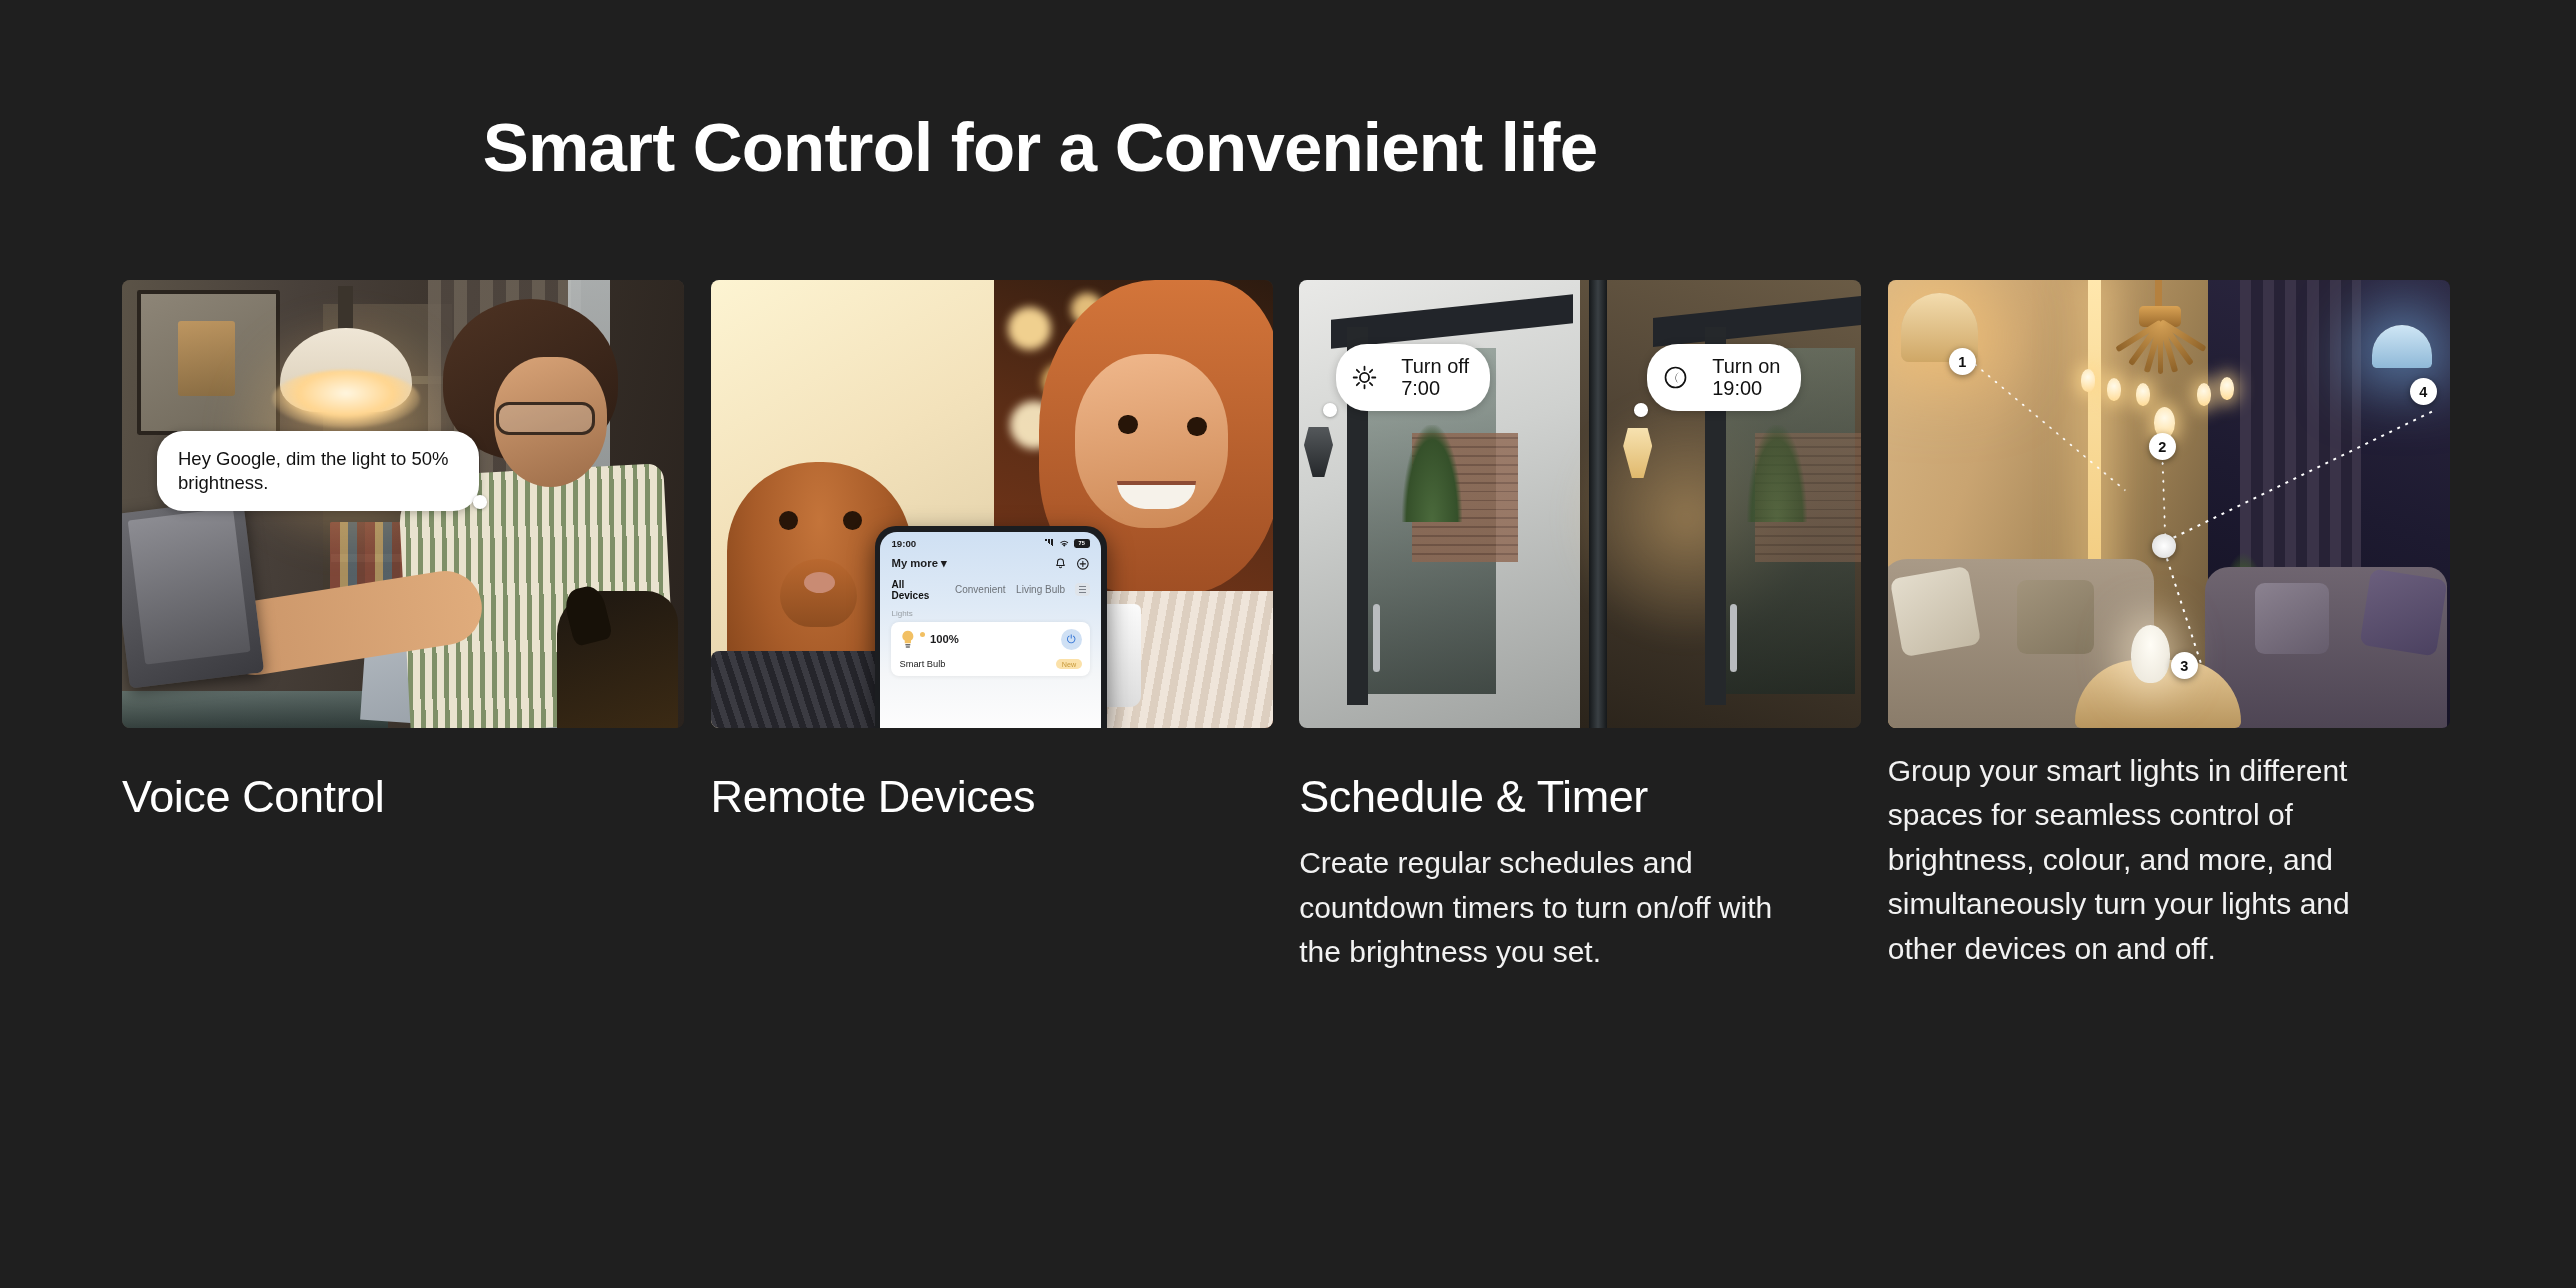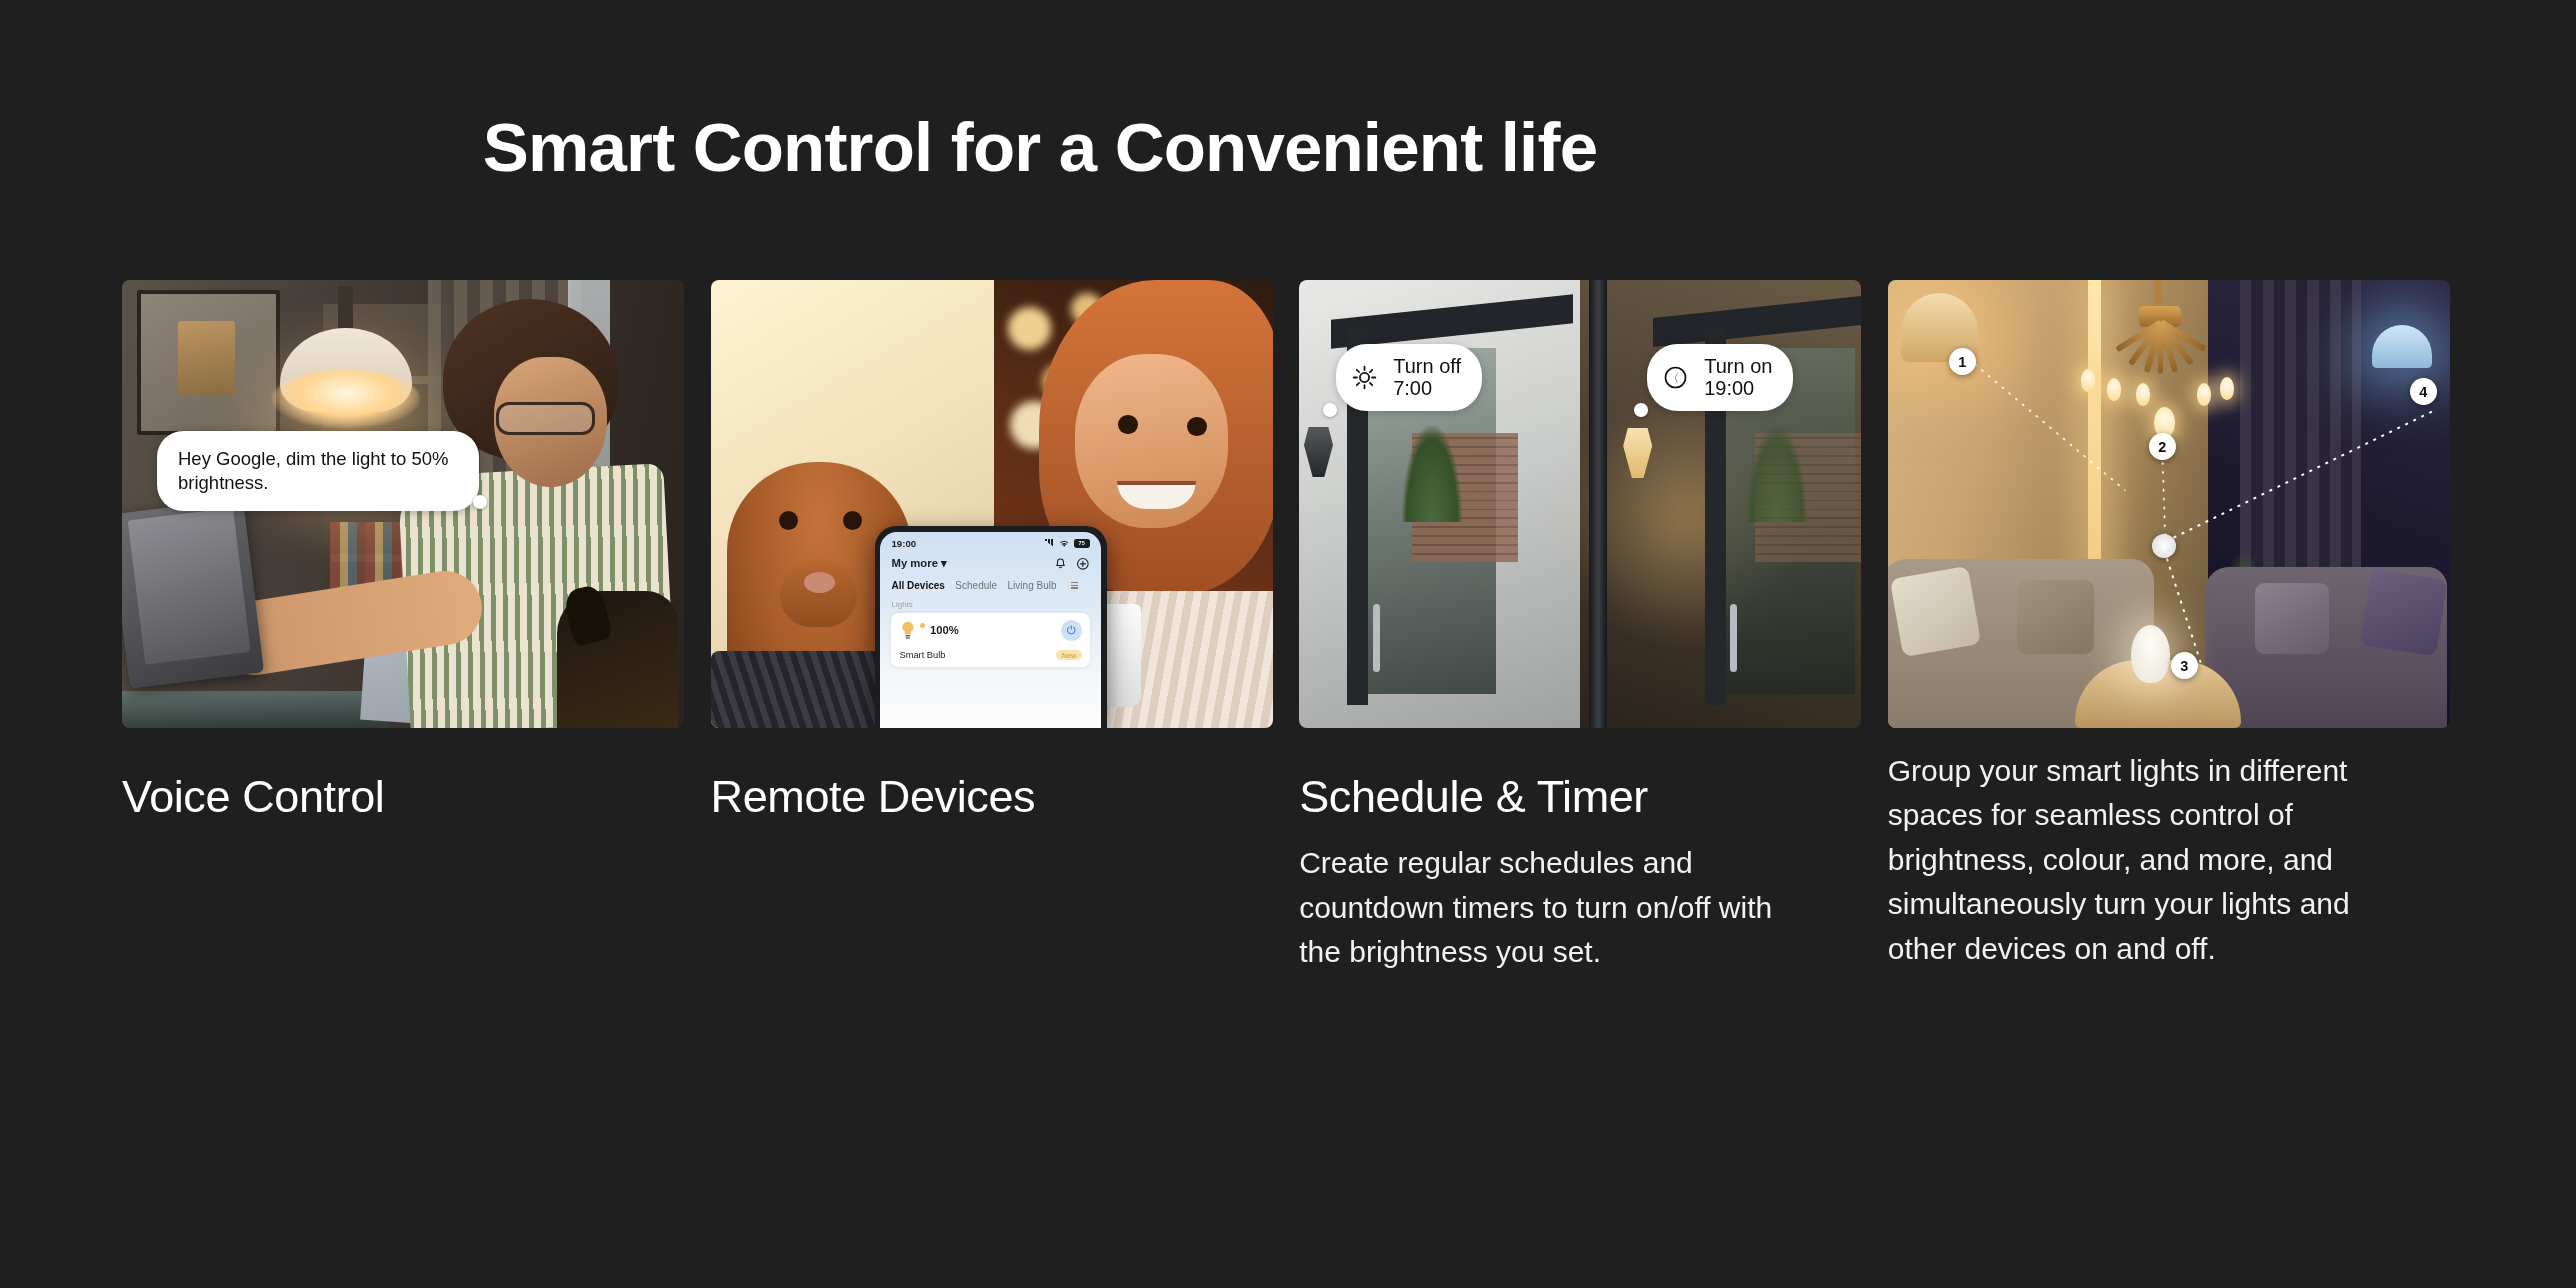--- a/index.html
+++ b/index.html
@@ -189,21 +189,21 @@
       background:linear-gradient(90deg,#15181a,#3a4044,#15181a);}
   .c3-brick{position:absolute;width:106px;height:129px;
       background:repeating-linear-gradient(0deg,#8e6650 0 7.2px,#6f4b3a 7.2px 8.9px);opacity:.8;}
   .c3-plant{position:absolute;width:60px;height:97px;
       background:radial-gradient(ellipse at 50% 100%,#4b6a3c 0%,#35502a 60%,rgba(0,0,0,0) 72%);}
   .c3-handle{position:absolute;width:7.2px;height:68px;background:#b9bcbf;border-radius:4px;}
   .c3-warmglow{position:absolute;left:32px;top:145px;width:242px;height:266px;border-radius:50%;
       background:radial-gradient(circle,rgba(255,205,128,.4) 0%,rgba(255,190,110,0) 70%);filter:blur(11.3px);}
 
   .pill{position:absolute;background:#fff;border-radius:31px;display:flex;align-items:center;
-    gap:16px;padding:10.5px 21px 10.5px 16px;box-shadow:0 1.6px 8px rgba(0,0,0,.22);}
+    gap:24px;padding:10.5px 21px 10.5px 16px;box-shadow:0 1.6px 8px rgba(0,0,0,.22);}
   .pill-txt{line-height:1.14;color:#111;}
   .pill-t1{font-size:20px;font-weight:400;}
   .pill-t2{font-size:20px;font-weight:400;}
 
   
   .c4{background:linear-gradient(105deg,#3c3126 0%,#2e2418 40%,#221a2b 72%,#141428 100%);}
   .c4-wallwarm{position:absolute;left:0;top:0;width:346px;height:448px;
       background:linear-gradient(110deg,#d7b583 0%,#c9a471 30%,#9e8154 62%,#5d4c34 100%);}
   .c4-walldark{position:absolute;right:0;top:0;width:242px;height:448px;
       background:linear-gradient(200deg,#2c2740 0%,#1d1a30 50%,#121022 100%);}
@@ -344,21 +344,21 @@
                 </svg>
                 <svg width="13.7" height="13.7" viewBox="0 0 24 24">
                   <circle cx="12" cy="12" r="9.3" fill="none" stroke="#1c1c1e" stroke-width="1.9"></circle>
                   <path d="M12 7.4v9.2M7.4 12h9.2" stroke="#1c1c1e" stroke-width="1.9" stroke-linecap="round"></path>
                 </svg>
               </span>
             </div>
 
             <div class="ph-tabs">
               <span class="active">All Devices</span>
-              <span>Schedule</span>
+              <span>Convenient</span>
               <span style="overflow:hidden;max-width:74px;white-space:nowrap;">Living Bulb</span>
               <span class="ph-burger">
                   <i></i>
                   <i></i>
                   <i></i>
                 </span>
             </div>
 
             <div class="ph-section">Lights</div>
 

